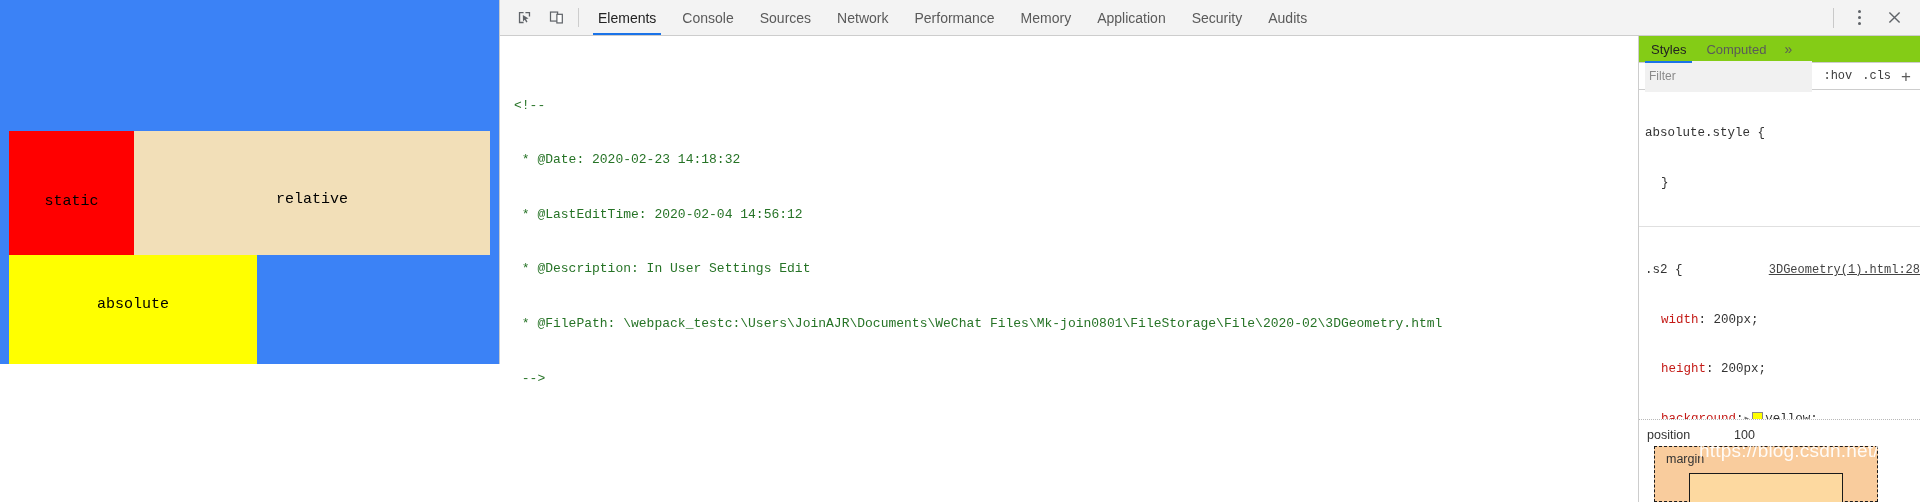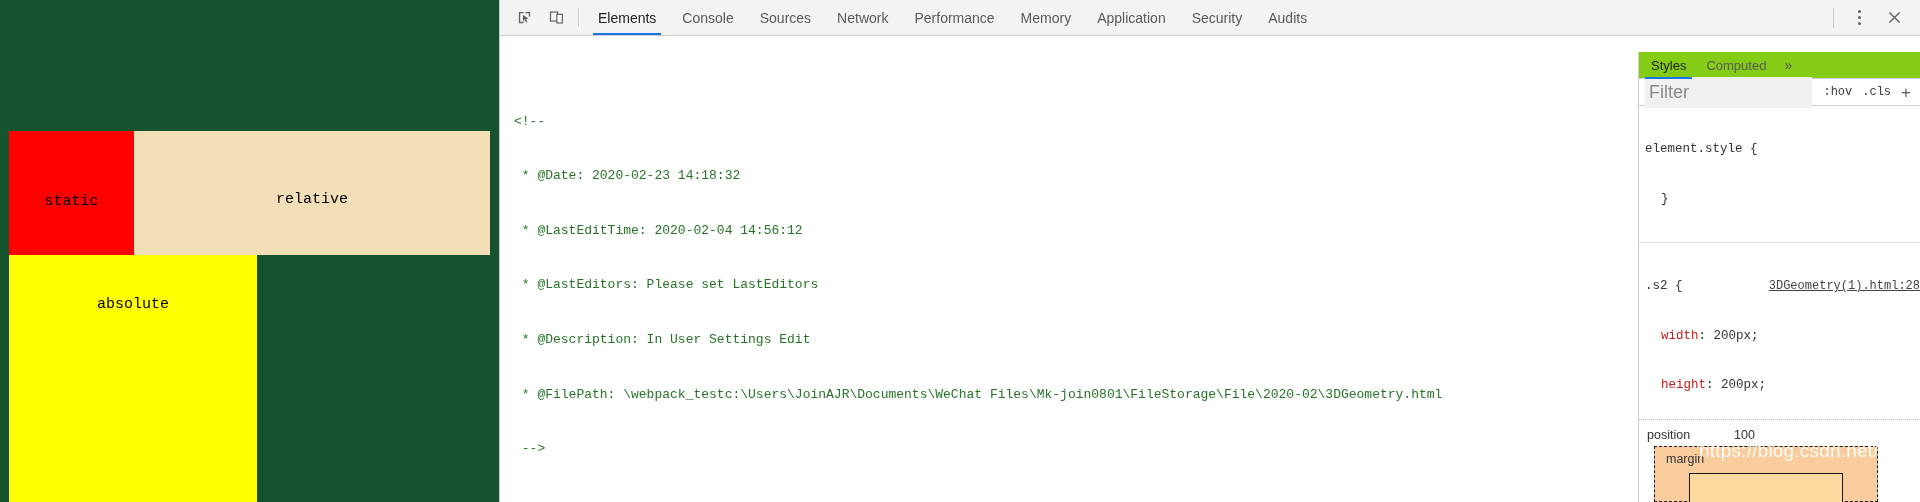--- a/index.html
+++ b/index.html
@@ -18,22 +18,22 @@
     position: relative;
     width: 1920px;
     height: 502px;
     display: flex;
   }
 
   
   .viewport {
     position: relative;
     width: 500px;
-    height: 502px;
-    background: #14532d;
+    height: 364px;
+    background: #3b82f6;
     overflow: hidden;
     flex: 0 0 500px;
     border-right: 1px solid #c4c9ce;
     box-sizing: border-box;
   }
   .box {
     position: absolute;
     font-family: "Liberation Mono", "DejaVu Sans Mono", monospace;
     font-size: 15px;
     color: #000000;
@@ -69,21 +69,20 @@
   .box-absolute .lbl { margin-top: 42px; }
 
   
   .devtools {
     flex: 1 1 auto;
     display: flex;
     flex-direction: column;
     height: 502px;
     background: #ffffff;
     min-width: 0;
-    gap: 16px;
   }
 
   
   .dt-toolbar {
     height: 36px;
     flex: 0 0 36px;
     background: #f3f3f3;
     border-bottom: 1px solid #cdcdcd;
     display: flex;
     align-items: stretch;
@@ -264,21 +263,21 @@
     background: #ffffff;
     padding: 0 6px 0 0;
   }
   .filter-input {
     flex: 1 1 auto;
     min-width: 0;
     height: 31px;
     margin: 0 6px 0 6px;
     border: none;
     background: #f1f1f1;
-    font-size: 18px;
+    font-size: 12px;
     font-family: "Liberation Sans", sans-serif;
     color: #333;
     padding: 0 4px;
     outline: none;
   }
   .filter-input::placeholder { color: #8a8a8a; }
   .pill {
     font-family: "Liberation Mono", "DejaVu Sans Mono", monospace;
     font-size: 12px;
     color: #3b3b3b;
@@ -476,21 +475,20 @@
     </div>
 
     <div class="dt-body">
 
       <div class="dom-pane">
         <div class="code">
 
           <div class="ln"><span class="c-comment">&lt;!--</span></div>
           <div class="ln"><span class="c-comment"> * @Date: 2020-02-23 14:18:32</span></div>
           <div class="ln"><span class="c-comment"> * @LastEditTime: 2020-02-04 14:56:12</span></div>
-          <div class="ln"><span class="c-comment"> * @LastEditors: Please set LastEditors</span></div>
           <div class="ln"><span class="c-comment"> * @Description: In User Settings Edit</span></div>
           <div class="ln"><span class="c-comment"> * @FilePath: \webpack_testc:\Users\JoinAJR\Documents\WeChat Files\Mk-join0801\FileStorage\File\2020-02\3DGeometry.html</span></div>
           <div class="ln"><span class="c-comment"> --&gt;</span></div>
 
           
 
           
 
           
 
@@ -525,21 +523,21 @@
           <input class="filter-input" type="text" placeholder="Filter" style="">
           <span class="pill">:hov</span>
           <span class="pill">.cls</span>
           <span class="plus">+</span>
         </div>
 
         <div class="sp-scroll">
 
           <div class="rule">
             <div class="rule-head">
-              <span class="sel-text">element.style {</span>
+              <span class="sel-text">absolute.style {</span>
             </div>
             <div class="decl">}</div>
           </div>
 
           <div class="rule">
             <div class="rule-head">
               <span class="sel-text">.s2 {</span>
               <span class="src-link">3DGeometry(1).html:28</span>
             </div>
             <div class="decl"><span class="prop">width</span><span class="val">: </span><span class="val">200px;</span></div>

